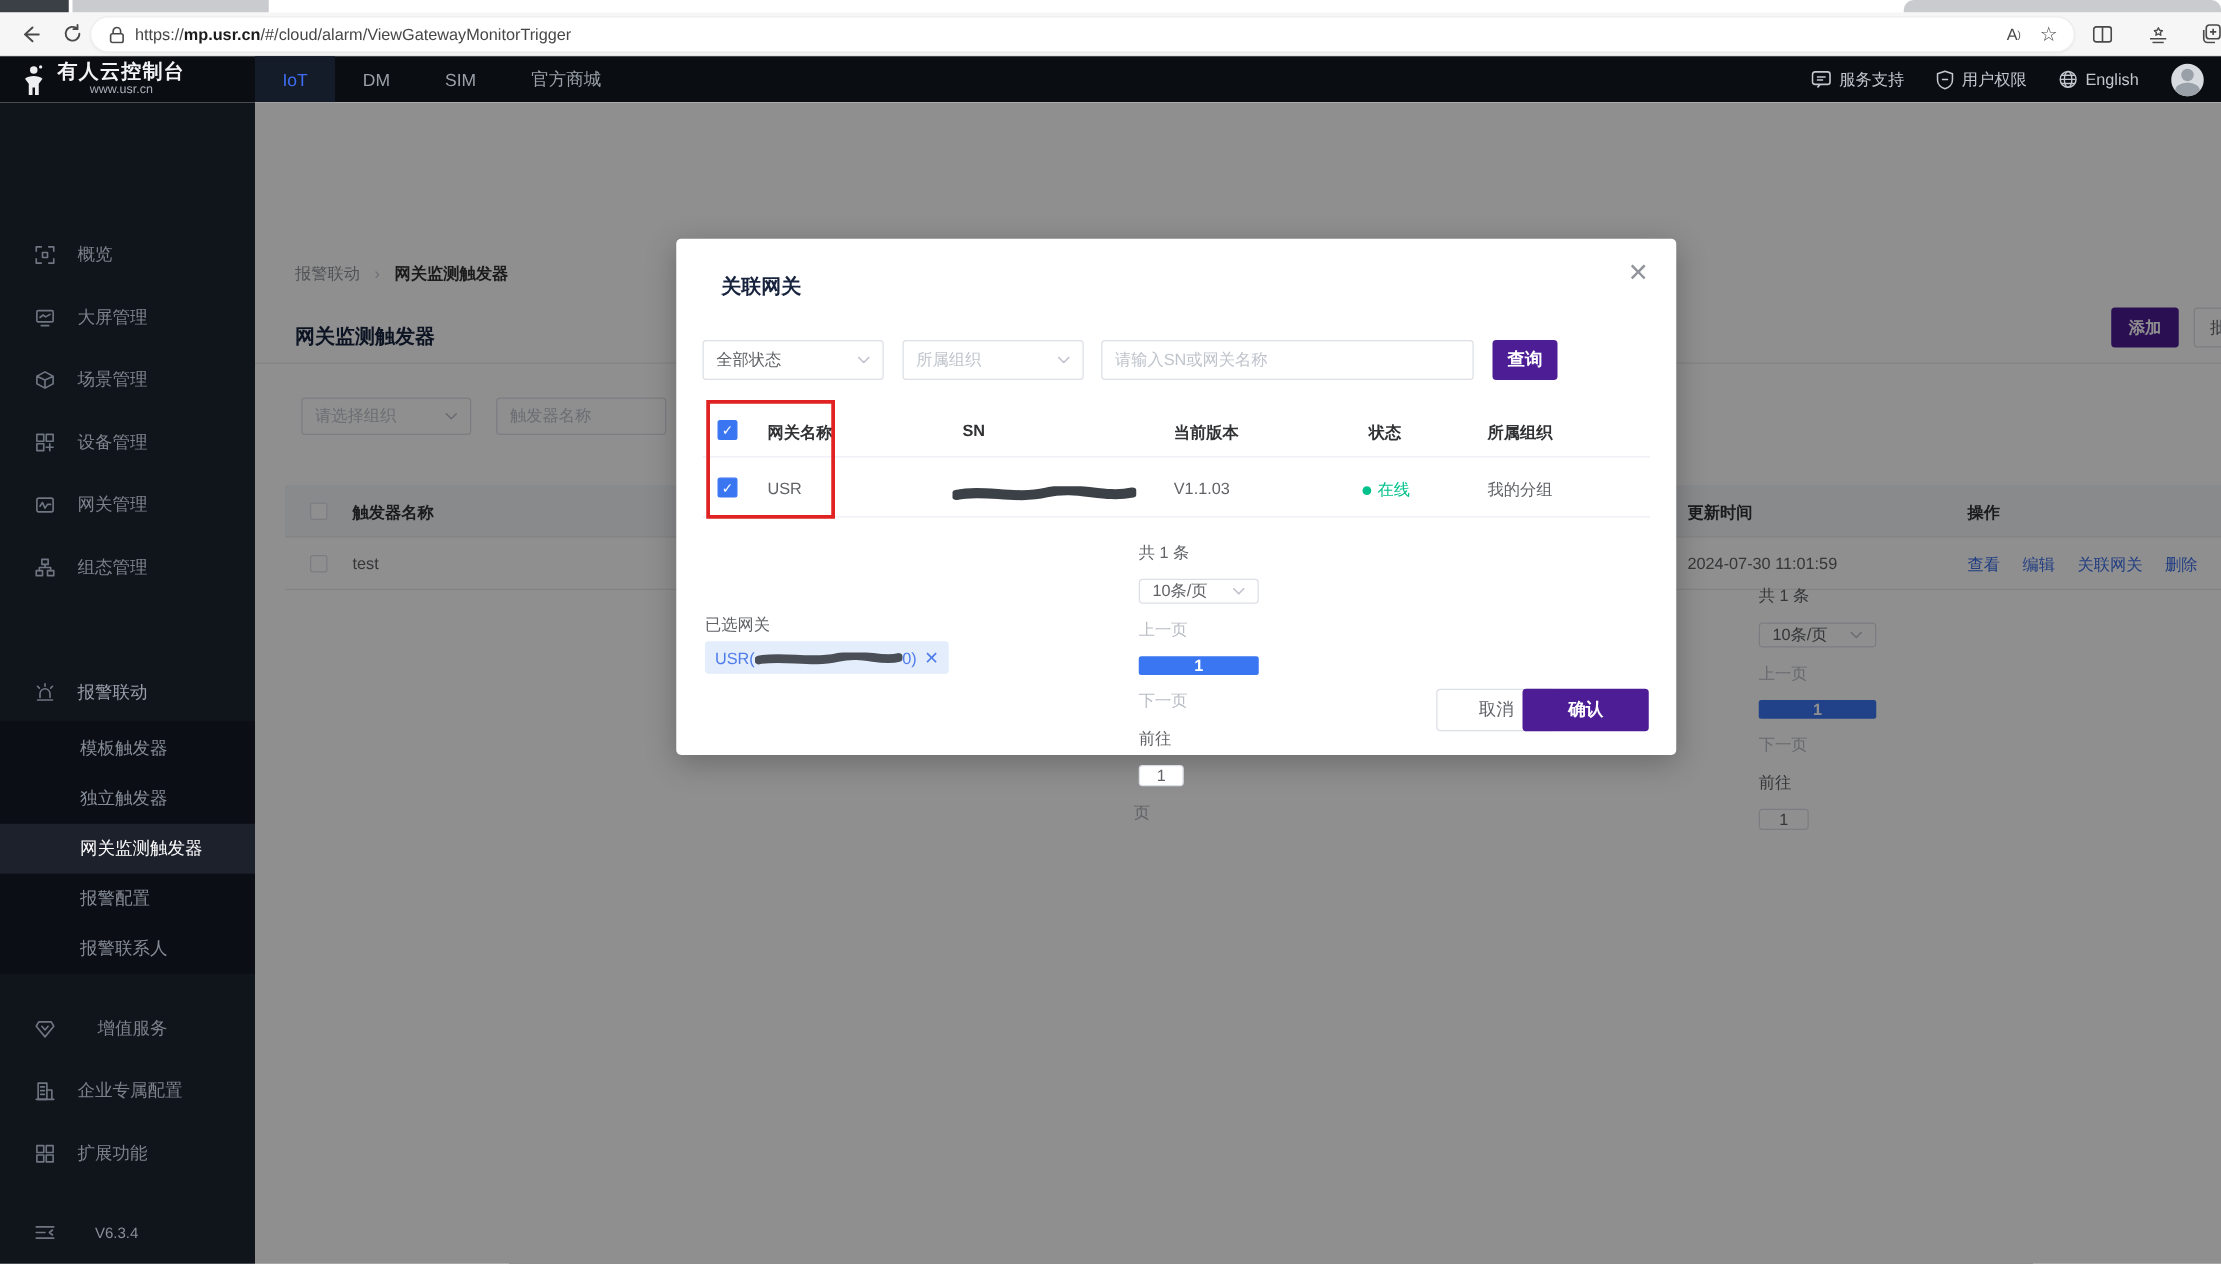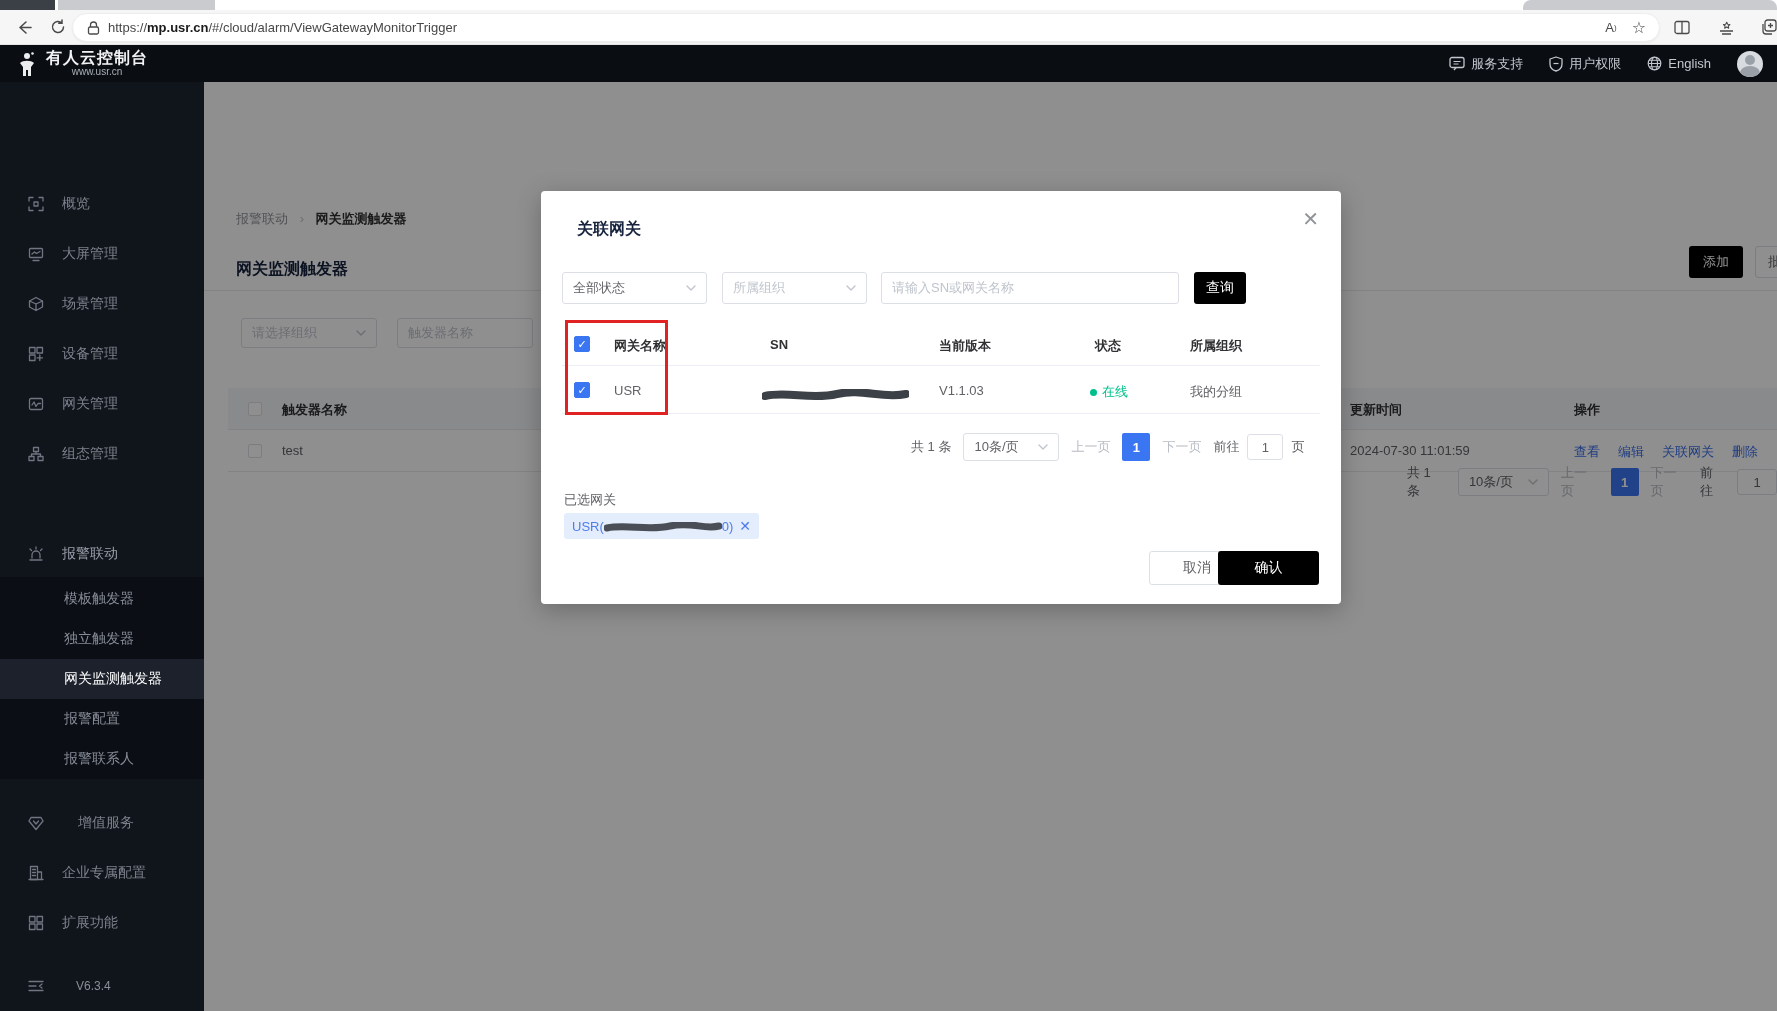--- a/index.html
+++ b/index.html
@@ -39,32 +39,32 @@
   .sub-item.active { background:#1c212c; color:#ffffff; }
   .side-footer { position:absolute; left:0; bottom:10px; width:204px; height:30px; display:flex; align-items:center; color:#8a8f98; }
   .icon-stroke { stroke:#6f7682; fill:none; stroke-width:1.3; stroke-linecap:round; stroke-linejoin:round; }
 
   
   .content { position:absolute; left:204px; top:82px; width:1573px; height:929px; background:#f3f4f7; }
   .card { position:absolute; left:0px; top:0px; width:1573px; height:929px; background:#fff; }
   .crumb { font-size:13px; color:#909399; }
   .crumb b { color:#303133; font-weight:bold; }
   .pg-title { font-size:16px; font-weight:bold; color:#17233d; }
-  .btn-blue { background:#000000; color:#fff; border:none; border-radius:3px; font-size:13px; cursor:pointer; display:flex; align-items:center; justify-content:center; }
+  .btn-blue { background:#4c1d95; color:#fff; border:none; border-radius:3px; font-size:13px; cursor:pointer; display:flex; align-items:center; justify-content:center;font-weight:bold; }
   .btn-plain { background:#fff; color:#606266; border:1px solid #dcdfe6; border-radius:3px; font-size:13px; cursor:pointer; display:flex; align-items:center; justify-content:center; }
   .ctl { border:1px solid #dcdfe6; border-radius:3px; background:#fff; display:flex; align-items:center; padding:0 10px; color:#bfc4cc; font-size:13px; }
   .ctl .ph { flex:1; white-space:nowrap; overflow:hidden; }
   .chev-g { stroke:#c0c4cc; fill:none; stroke-width:1.4; stroke-linecap:round; stroke-linejoin:round; }
   .thead-bg { background:#f5f7fa; }
   .th { font-weight:bold; color:#303133; font-size:13px; }
   .td { color:#606266; font-size:13px; }
   .link { color:#3d6fe8; font-size:13px; cursor:pointer; white-space:nowrap; }
   .cb { width:14px; height:14px; border:1px solid #dcdfe6; border-radius:2px; background:#fff; display:inline-flex; align-items:center; justify-content:center; cursor:pointer; }
   .cb.checked { background:#3b76f2; border-color:#3b76f2; color:#fff; font-size:11px; }
-  .pgn { display:flex; align-items:center; color:#606266; font-size:13px; }
+  .pgn { display:flex; color:#606266; font-size:13px;flex-direction:column; }
   .pgn .dis { color:#b8bcc4; }
   .pg-num { min-width:28px; height:28px; border-radius:2px; background:#3b76f2; color:#fff; display:flex; align-items:center; justify-content:center; font-weight:bold; }
   .pg-input { width:36px; height:26px; border:1px solid #dcdfe6; border-radius:3px; text-align:center; color:#606266; font-size:13px; background:#fff; }
   .divider { background:#e8eaee; height:1px; }
 
   
   .dim { position:absolute; left:204px; top:82px; width:1573px; height:929px; background:rgba(0,0,0,0.44); z-index:5; }
   .modal { position:absolute; left:541px; top:191px; width:800px; height:413px; background:#fff; border-radius:4px; box-shadow:0 6px 24px rgba(0,0,0,0.25); z-index:10; }
   .m-close { position:absolute; right:22px; top:18px; font-size:20px; color:#909399; cursor:pointer; line-height:20px; }
   .m-title { position:absolute; left:36px; top:28px; font-size:16px; font-weight:bold; color:#17233d; }
@@ -134,20 +134,26 @@
           <circle cx="13" cy="5" r="3" fill="#eceef0"></circle>
           <circle cx="18.5" cy="2.5" r="1.3" fill="#eceef0"></circle>
           <path d="M6 12 c3-3 11-3 14 0 l-3 4 v9 h-3 v-6 h-2 v6 H9 v-9 Z" fill="#eceef0"></path>
         </svg>
     </span>
     <span>
       <div class="logo-title">有人云控制台</div>
       <div class="logo-sub" style="text-align:center;">www.usr.cn</div>
     </span>
   </div>
+  <div class="abs" style="left:204px;top:0;display:flex;">
+    <div class="nav-item active">IoT</div>
+    <div class="nav-item">DM</div>
+    <div class="nav-item">SIM</div>
+    <div class="nav-item">官方商城</div>
+  </div>
   <div class="hdr-right">
     <span class="hdr-link">
       <span style="display:inline-flex;">
           <svg width="16" height="15" viewBox="0 0 16 15">
             <rect x="1" y="1.5" width="14" height="10" rx="2" stroke="#c3c7ce" stroke-width="1.3" fill="none"></rect>
             <path d="M5 14 l2-2.5" stroke="#c3c7ce" stroke-width="1.3" fill="none"></path>
             <path d="M4.5 5.5 h7 M4.5 8 h5" stroke="#c3c7ce" stroke-width="1.2"></path>
           </svg>
         </span>
       <span>服务支持</span>

